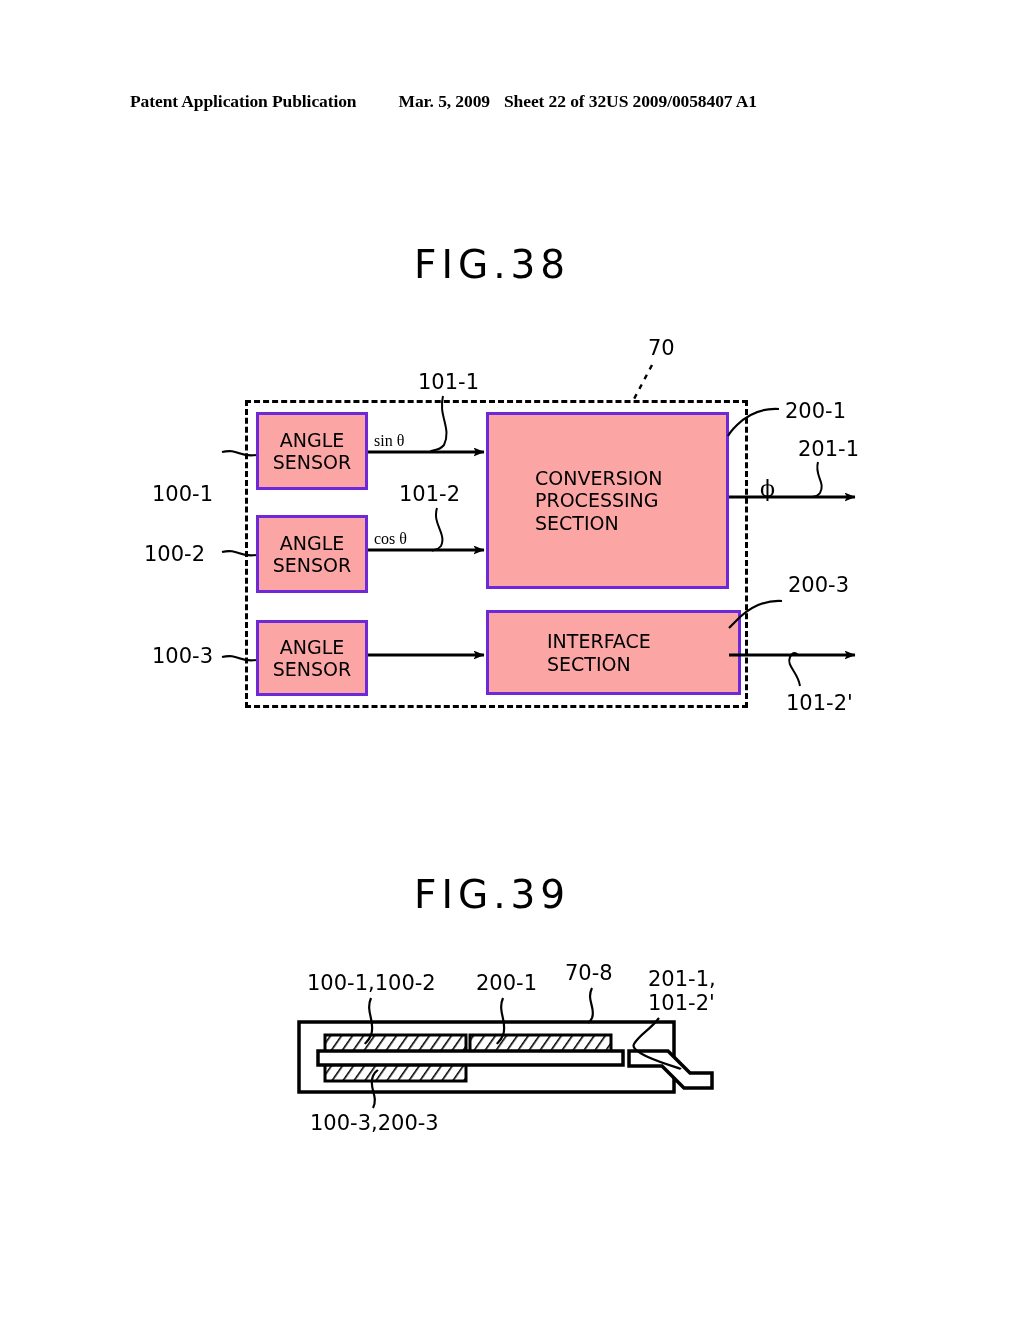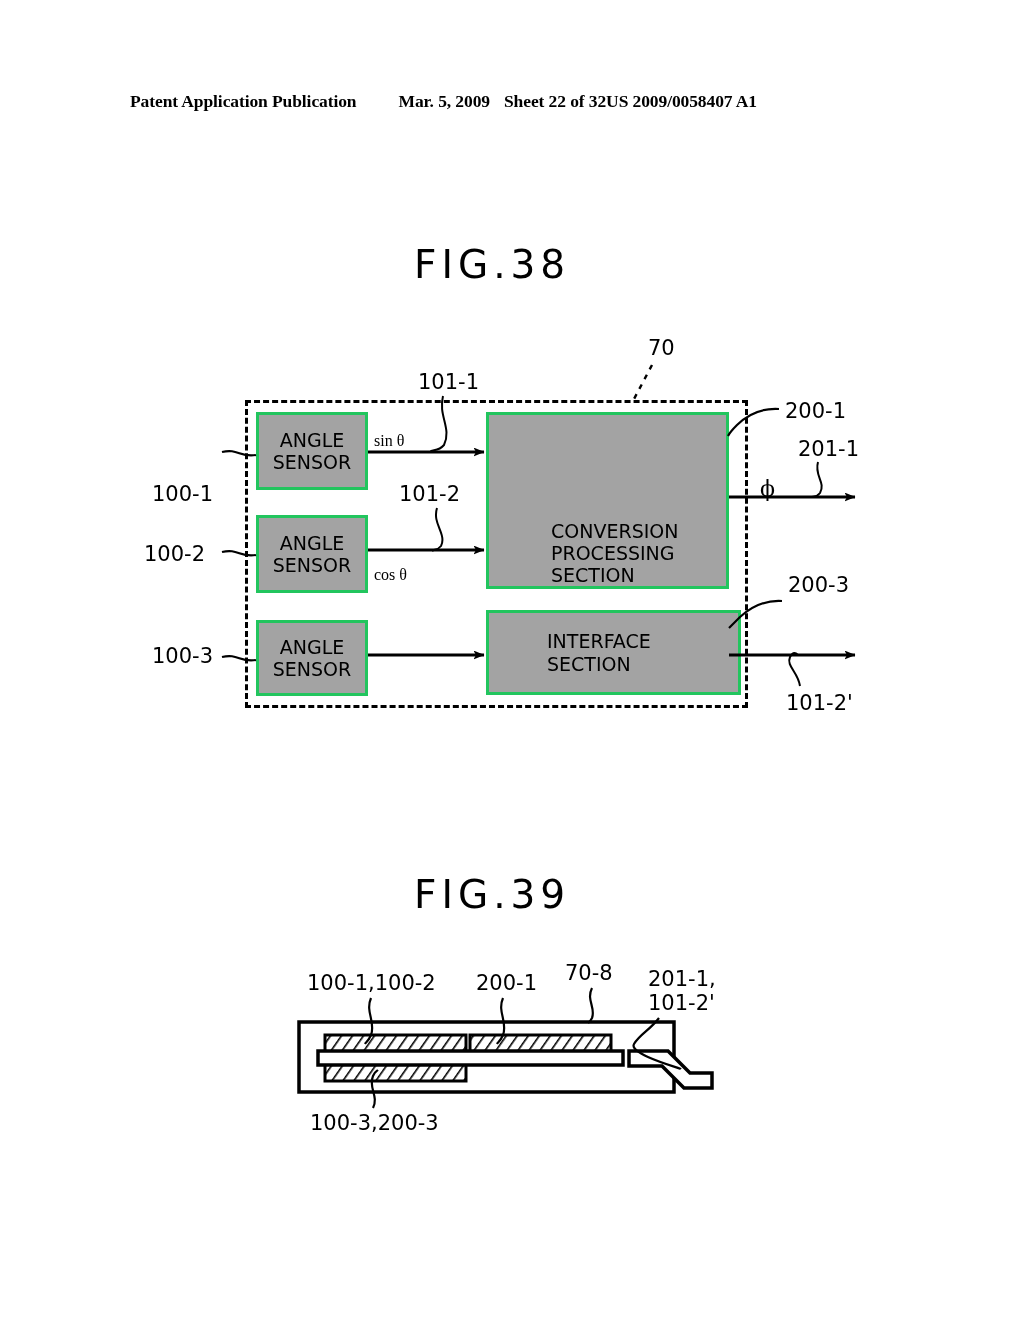--- a/index.html
+++ b/index.html
@@ -44,22 +44,22 @@
     letter-spacing: 5px;
     font-weight: 400;
     white-space: nowrap;
   }
   #fig38-title { top: 242px; left: 414px; }
   #fig39-title { top: 872px; left: 414px; }
 
   
   .solid-box {
     position: absolute;
-    border: 3px solid #22c55e;
-    background: #a3a3a3;
+    border: 3px solid #6d28d9;
+    background: #fca5a5;
     box-sizing: border-box;
     display: flex;
     align-items: center;
     justify-content: center;
   }
   .box-label {
     font-family: "DejaVu Sans", sans-serif;
     font-size: 19px;
     line-height: 1.16;
     text-align: center;
@@ -125,33 +125,33 @@
 </div>
 <div class="solid-box" style="left:256px; top:515px; width:112px; height:78px;">
   <span class="box-label">ANGLE
 SENSOR</span>
 </div>
 <div class="solid-box" style="left:256px; top:620px; width:112px; height:76px;">
   <span class="box-label">ANGLE
 SENSOR</span>
 </div>
 
-<div class="solid-box" style="left:486px; top:412px; width:243px; height:177px; justify-content:flex-start; padding-left:62px;align-items:flex-end;">
+<div class="solid-box" style="left:486px; top:412px; width:243px; height:177px; justify-content:flex-start; padding-left:46px;">
   <span class="box-label left-align">CONVERSION
 PROCESSING
 SECTION</span>
 </div>
 
 <div class="solid-box" style="left:486px; top:610px; width:255px; height:85px; justify-content:flex-start; padding-left:58px;">
   <span class="box-label left-align">INTERFACE
 SECTION</span>
 </div>
 
 <div class="sig-label" style="left:374px; top:432px;">sin θ</div>
-<div class="sig-label" style="left:374px; top:530px;margin-top:36px;">cos θ</div>
+<div class="sig-label" style="left:374px; top:530px;">cos θ</div>
 <div class="phi-label" style="left:760px; top:476px;">ϕ</div>
 
 <div class="ref-num" style="left:152px; top:440px;margin-top:43px;">100-1</div>
 <div class="ref-num" style="left:144px; top:543px;">100-2</div>
 <div class="ref-num" style="left:152px; top:645px;">100-3</div>
 <div class="ref-num" style="left:418px; top:371px;">101-1</div>
 <div class="ref-num" style="left:399px; top:483px;">101-2</div>
 <div class="ref-num" style="left:648px; top:337px;">70</div>
 <div class="ref-num" style="left:785px; top:400px;">200-1</div>
 <div class="ref-num" style="left:798px; top:438px;">201-1</div>

